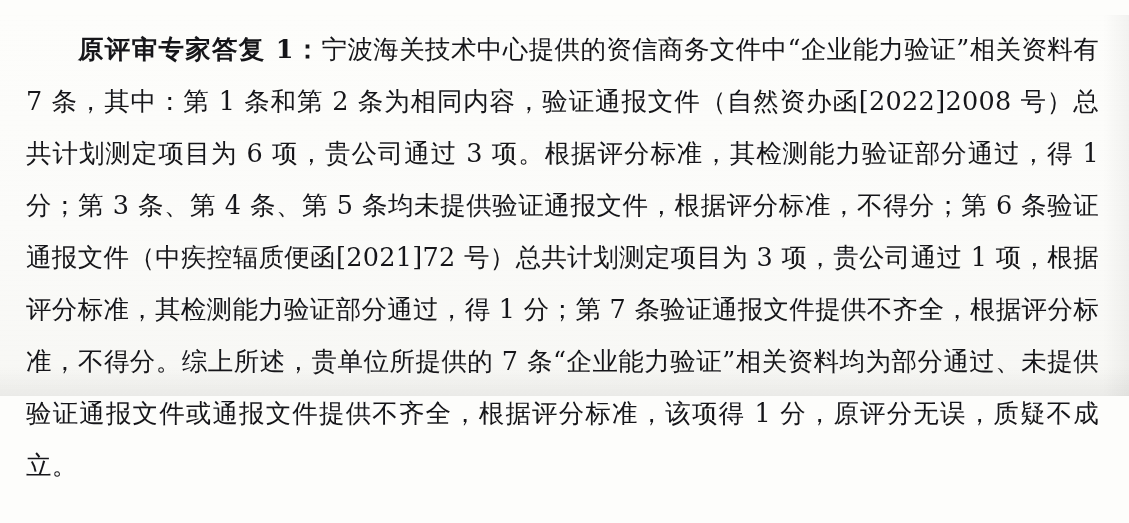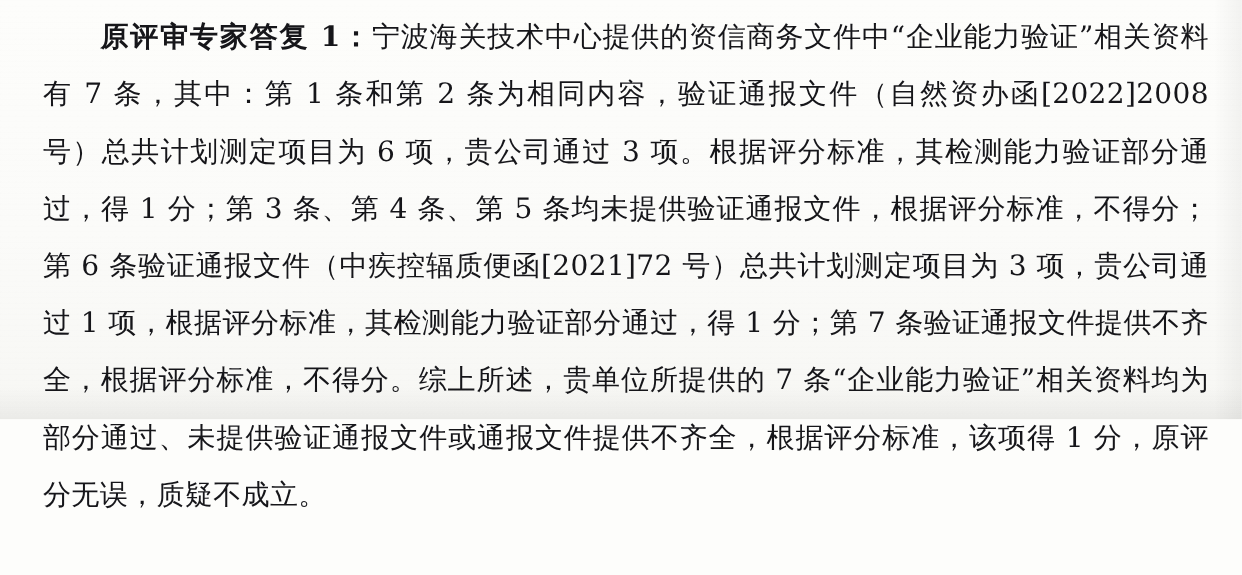--- a/index.html
+++ b/index.html
@@ -11,23 +11,24 @@
     height: 523px;
     background: #fdfdfb;
     font-family: "DejaVu Serif", "Liberation Serif", serif;
     overflow: hidden;
   }
   .page {
     position: relative;
     width: 1129px;
     height: 381px;
     box-sizing: border-box;
-    padding: 8px 30px 0 39px;
+    padding: 8px 30px 0 26px;
     background:
       linear-gradient(180deg, #fdfdfb 0%, #fbfbf9 55%, #f7f7f4 100%);
+    margin-top: 15px;
   }
   .doc-body {
     font-size: 25.5px;
     line-height: 52px;
     color: #16161a;
     text-align: justify;
     text-justify: inter-character;
     letter-spacing: 0.3px;
   }
   .para {

